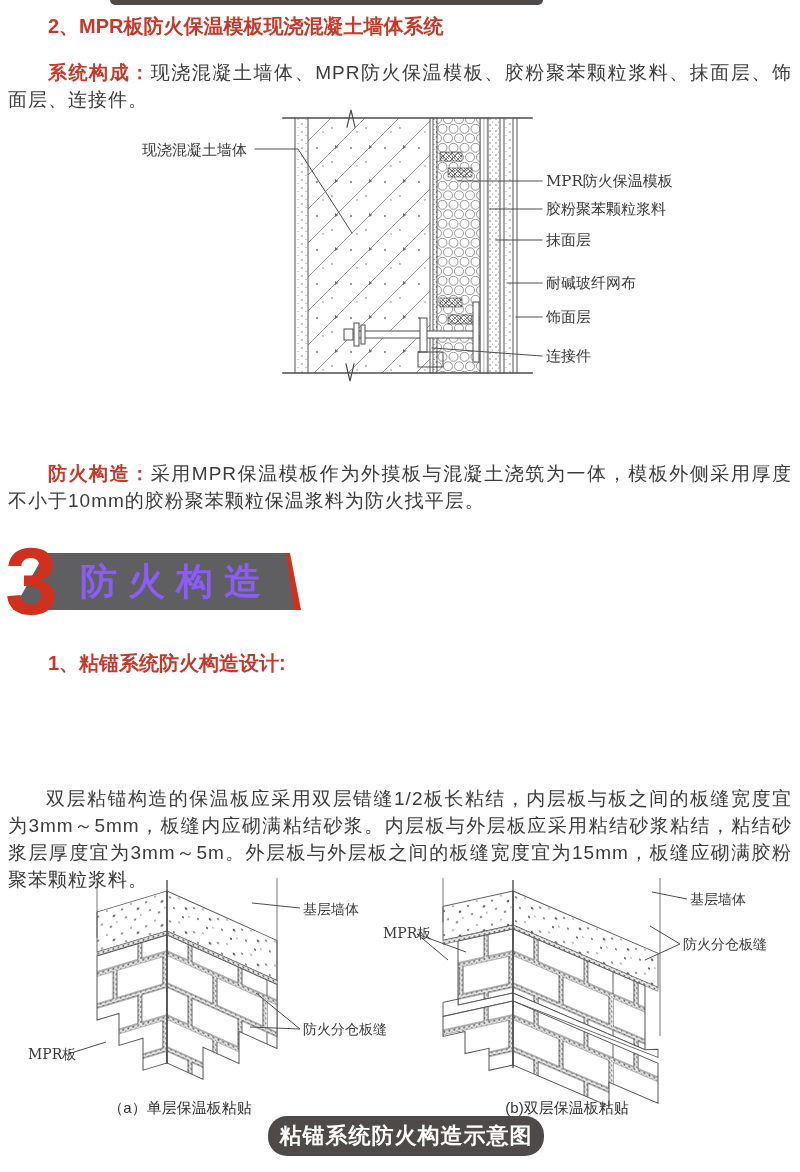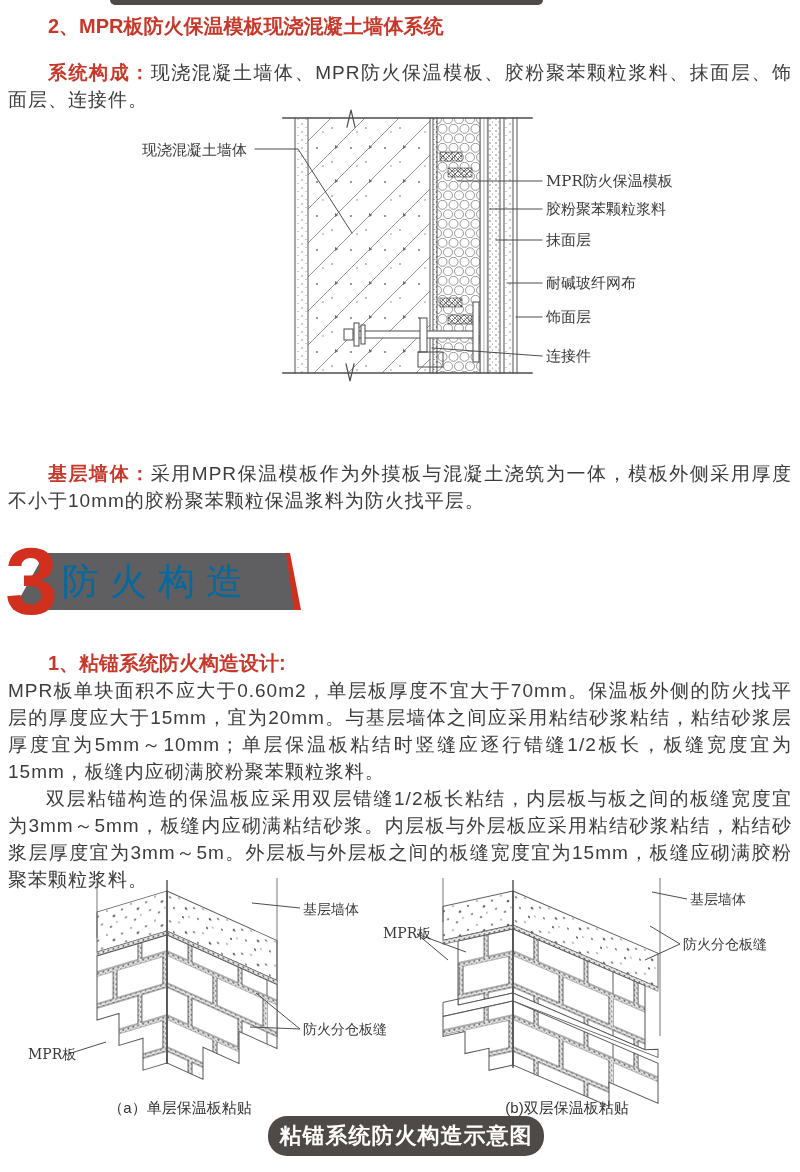--- a/index.html
+++ b/index.html
@@ -20,22 +20,22 @@
   .pill{position:absolute;background:#4e4a47;color:#fff;font-weight:bold;
         display:flex;align-items:center;justify-content:center;border-radius:19px;
         letter-spacing:1px;}
   #pill1{left:170px;top:397px;width:470px;height:37px;font-size:21px;}
   #pill2{left:268px;top:1116px;width:276px;height:40px;font-size:22px;}
   #wall-svg{position:absolute;left:140px;top:105px;}
   #banner{position:absolute;left:0;top:545px;width:330px;height:75px;}
   #banner svg{position:absolute;left:0;top:0;}
   #big3{position:absolute;left:5px;top:-11px;font-size:95px;line-height:1;font-weight:bold;
         color:#d2301f;font-family:"Liberation Sans",sans-serif;}
-  #banner-title{position:absolute;left:62px;top:12px;color:#0369a1;font-size:37px;
-        font-weight:normal;letter-spacing:11px;white-space:nowrap;}
+  #banner-title{position:absolute;left:80px;top:12px;color:#8b5cf6;font-size:37px;
+        font-weight:bold;letter-spacing:11px;white-space:nowrap;}
   #iso-svg{position:absolute;left:0;top:876px;}
   svg text{font-family:"DejaVu Serif","Liberation Serif",serif;fill:#3b3b3b;}
   svg text.cap{font-family:"Liberation Sans","DejaVu Sans",sans-serif;fill:#333;}
 </style>
 </head>
 <body>
 
 <div class="page">
 
   <div class="top-sliver"></div>
@@ -140,34 +140,33 @@
     <text x="2" y="50" font-size="15">现浇混凝土墙体</text>
     <text x="406" y="81" font-size="15">MPR防火保温模板</text>
     <text x="406" y="109" font-size="15">胶粉聚苯颗粒浆料</text>
     <text x="406" y="140" font-size="15">抹面层</text>
     <text x="406" y="183" font-size="15">耐碱玻纤网布</text>
     <text x="406" y="217" font-size="15">饰面层</text>
     <text x="406" y="256" font-size="15">连接件</text>
   </svg>
 
 
-  <p id="para-process" class="para"><span class="lead">基层墙体：</span><span>采用MPR保温模板作为外摸板与混凝土浇筑为一体，模板外侧采用厚度不小于10mm的胶粉聚苯颗粒保温浆料为防火找平层。</span></p>
+  <p id="para-process" class="para"><span class="lead">防火构造：</span><span>采用MPR保温模板作为外摸板与混凝土浇筑为一体，模板外侧采用厚度不小于10mm的胶粉聚苯颗粒保温浆料为防火找平层。</span></p>
 
   <div id="banner">
     <svg width="330" height="75" viewBox="0 0 330 75">
       <polygon points="267,8 290,8 301,65 278,65" fill="#d2301f"></polygon>
       <polygon points="45,8 286,8 294,65 13,65" fill="#5f5f61"></polygon>
     </svg>
     <div id="big3">3</div>
     <div id="banner-title">防火构造</div>
   </div>
 
   <div id="subheading3" class="h-red">1、粘锚系统防火构造设计:</div>
 
-  <p id="para-a" class="para">MPR板单块面积不应大于0.60m2，单层板厚度不宜大于70mm。保温板外侧的防火找平层的厚度应大于15mm，宜为20mm。与基层墙体之间应采用粘结砂浆粘结，粘结砂浆层厚度宜为5mm～10mm；单层保温板粘结时竖缝应逐行错缝1/2板长，板缝宽度宜为15mm，板缝内应砌满胶粉聚苯颗粒浆料。</p>
   <p id="para-b" class="para">双层粘锚构造的保温板应采用双层错缝1/2板长粘结，内层板与板之间的板缝宽度宜为3mm～5mm，板缝内应砌满粘结砂浆。内层板与外层板应采用粘结砂浆粘结，粘结砂浆层厚度宜为3mm～5m。外层板与外层板之间的板缝宽度宜为15mm，板缝应砌满胶粉聚苯颗粒浆料。</p>
 
   <svg id="iso-svg" width="800" height="248" viewBox="0 0 800 248">
     <defs>
       <pattern id="p-grain" width="24" height="24" patternUnits="userSpaceOnUse">
         <circle cx="3" cy="5" r="1" fill="#555"></circle>
           <circle cx="12" cy="2" r="0.8" fill="#555"></circle>
         <circle cx="19" cy="9" r="1.2" fill="#4a4a4a"></circle>
           <circle cx="7" cy="14" r="0.9" fill="#555"></circle>
         <circle cx="16" cy="19" r="1" fill="#4a4a4a"></circle>

